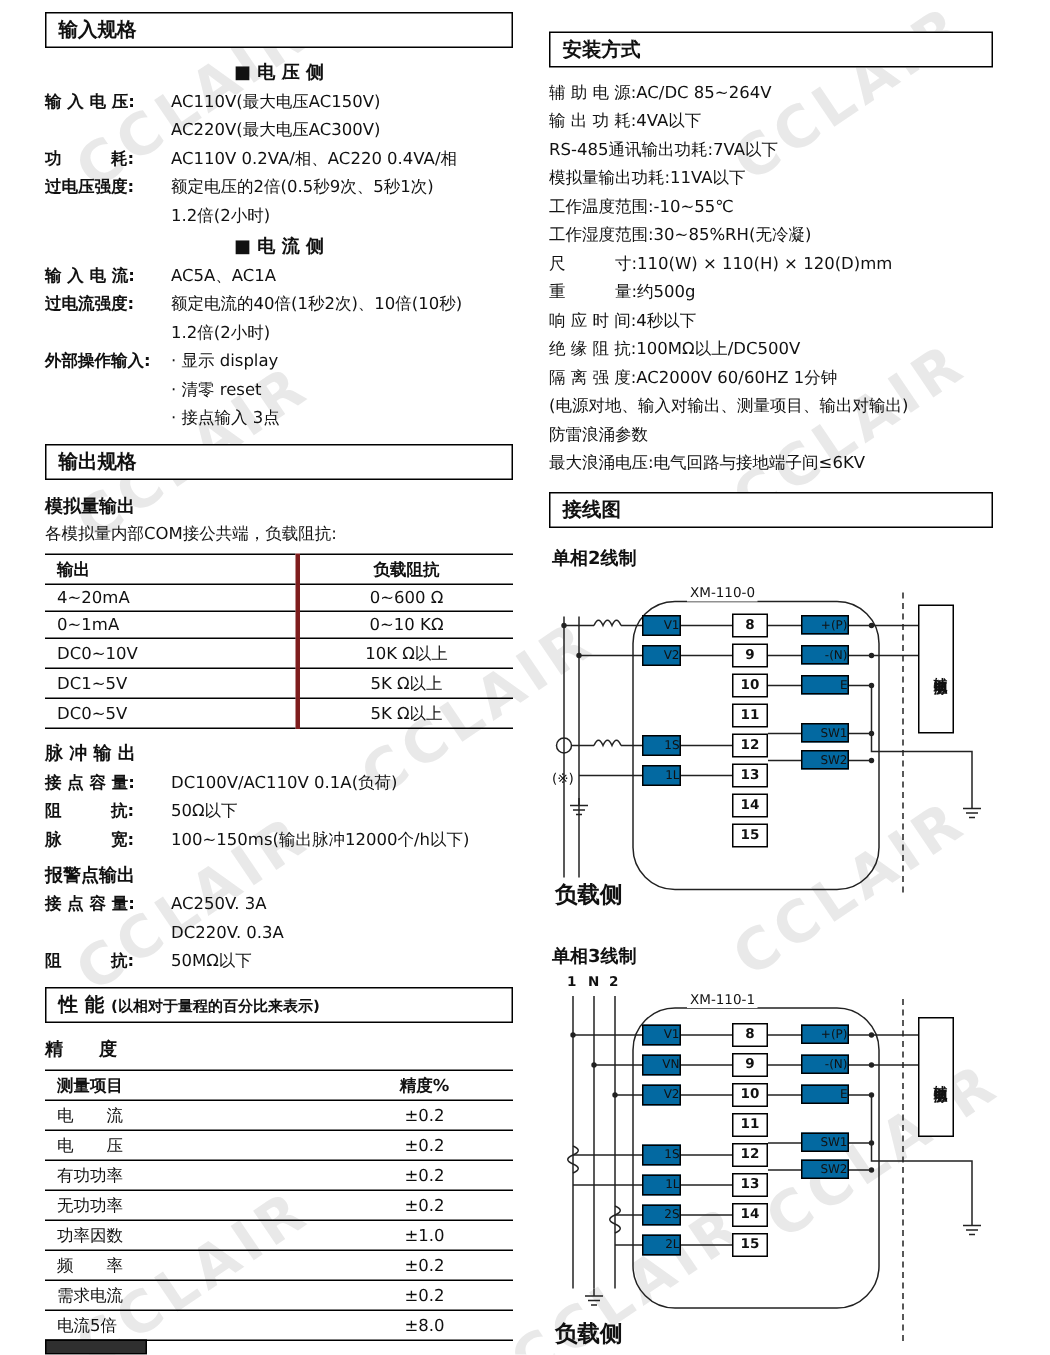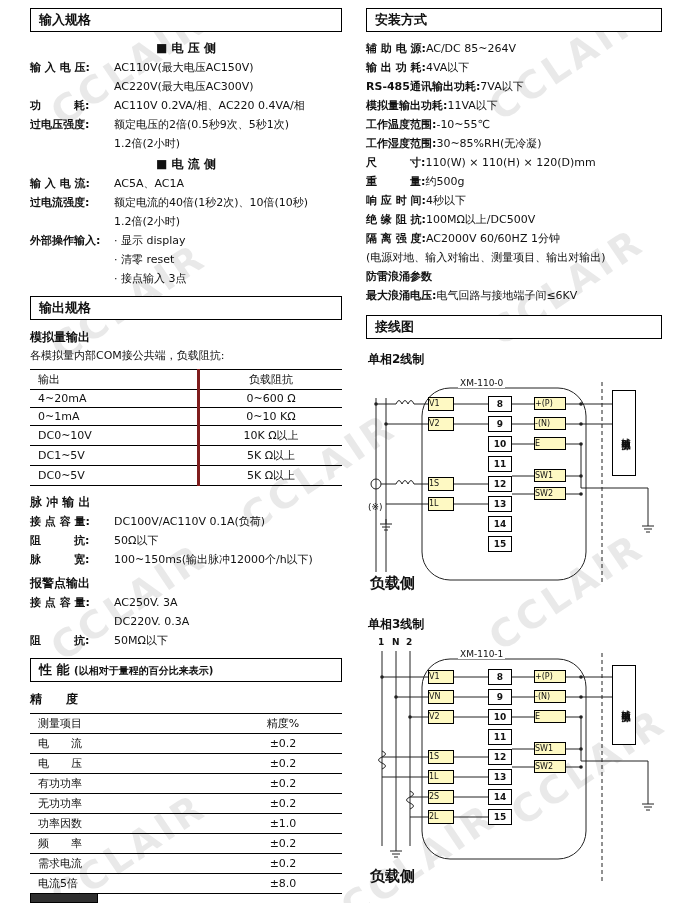--- a/index.html
+++ b/index.html
@@ -13,59 +13,59 @@
   }
   .watermark {
     position:absolute;
     font-size:38px; font-weight:bold; letter-spacing:4px;
     color:rgba(100,100,100,0.14);
     transform:rotate(-34deg);
     z-index:0; white-space:nowrap; pointer-events:none;
   }
   .col { position:absolute; z-index:1; }
   .col-left  { left:30px;  top:8px; width:312px; }
-  .col-right { left:366px; top:8px; width:296px; }
+  .col-right { left:366px; top:21px; width:296px; }
 
   .sec-header {
     border:1.5px solid #000; background:#fff;
     padding:2px 8px; font-size:13px; font-weight:bold;
     margin-bottom:7px;
   }
   .sec-header .paren { font-size:10px; font-weight:bold;margin-top:29px; }
 
   .subhead { font-weight:bold; font-size:12px; line-height:19px; margin-top:2px;text-align:center; }
   .block-title { font-weight:bold; font-size:12px; line-height:20px; margin-top:4px; }
   .note-line { font-size:11px; line-height:18px; }
 
   .specrow { font-size:11px; line-height:19px; }
   .specrow .lbl { display:inline-block; min-width:84px; font-weight:bold; vertical-align:top; white-space:pre; }
   .specrow .val { font-weight:normal; }
 
   .rrow { font-size:11px; line-height:19px; }
-  .rrow .lbl { font-weight:bold; white-space:pre; }
+  .rrow .lbl { font-weight:normal; white-space:pre; }
   .rrow .val { font-weight:normal; }
 
   table.spec-table { border-collapse:collapse; width:100%; margin:4px 0 6px; font-size:11px; }
   table.spec-table th, table.spec-table td {
     border-top:1px solid #000; border-bottom:1px solid #000;
     padding:2px 8px; text-align:left; font-weight:normal;
   }
-  table.spec-table thead th { font-weight:normal; }
+  table.spec-table thead th { font-weight:bold; }
   table.t1 th:last-child, table.t1 td:last-child { border-left:3px solid #7f1d1d; width:46%;text-align:center; }
   table.t2 th:last-child, table.t2 td:last-child { text-align:center; width:118px; }
 
   .dg-caption { font-weight:bold; font-size:12px; margin:12px 0 8px 2px; }
   .dg-caption.second { margin-top:26px; }
   .diagram { position:relative; width:292px; }
   .diagram svg.wires { position:absolute; left:0; top:0; z-index:1; }
   .d1 { height:214px; }
   .d2 { height:248px; }
   .dg-box {
-    position:absolute; z-index:2; border:1px solid #000; background:#fef9c3;
-    font-size:8px; line-height:12px; text-align:left; overflow:hidden;
+    position:absolute; z-index:2; border:1px solid #000; background:#0369a1;
+    font-size:8px; line-height:12px; text-align:right; overflow:hidden;
   }
   .lt { left:62px; width:26px; height:14px; }
   .rt { left:168px; width:32px; height:13px; line-height:11px; }
   .numcol { position:absolute; left:122px; z-index:2; }
   .numbox {
     width:24px; height:16px; border:1px solid #000; background:#fff;
     margin-bottom:4px; font-size:9px; font-weight:bold;
     line-height:14px; text-align:center;
   }
   .aux-box {

